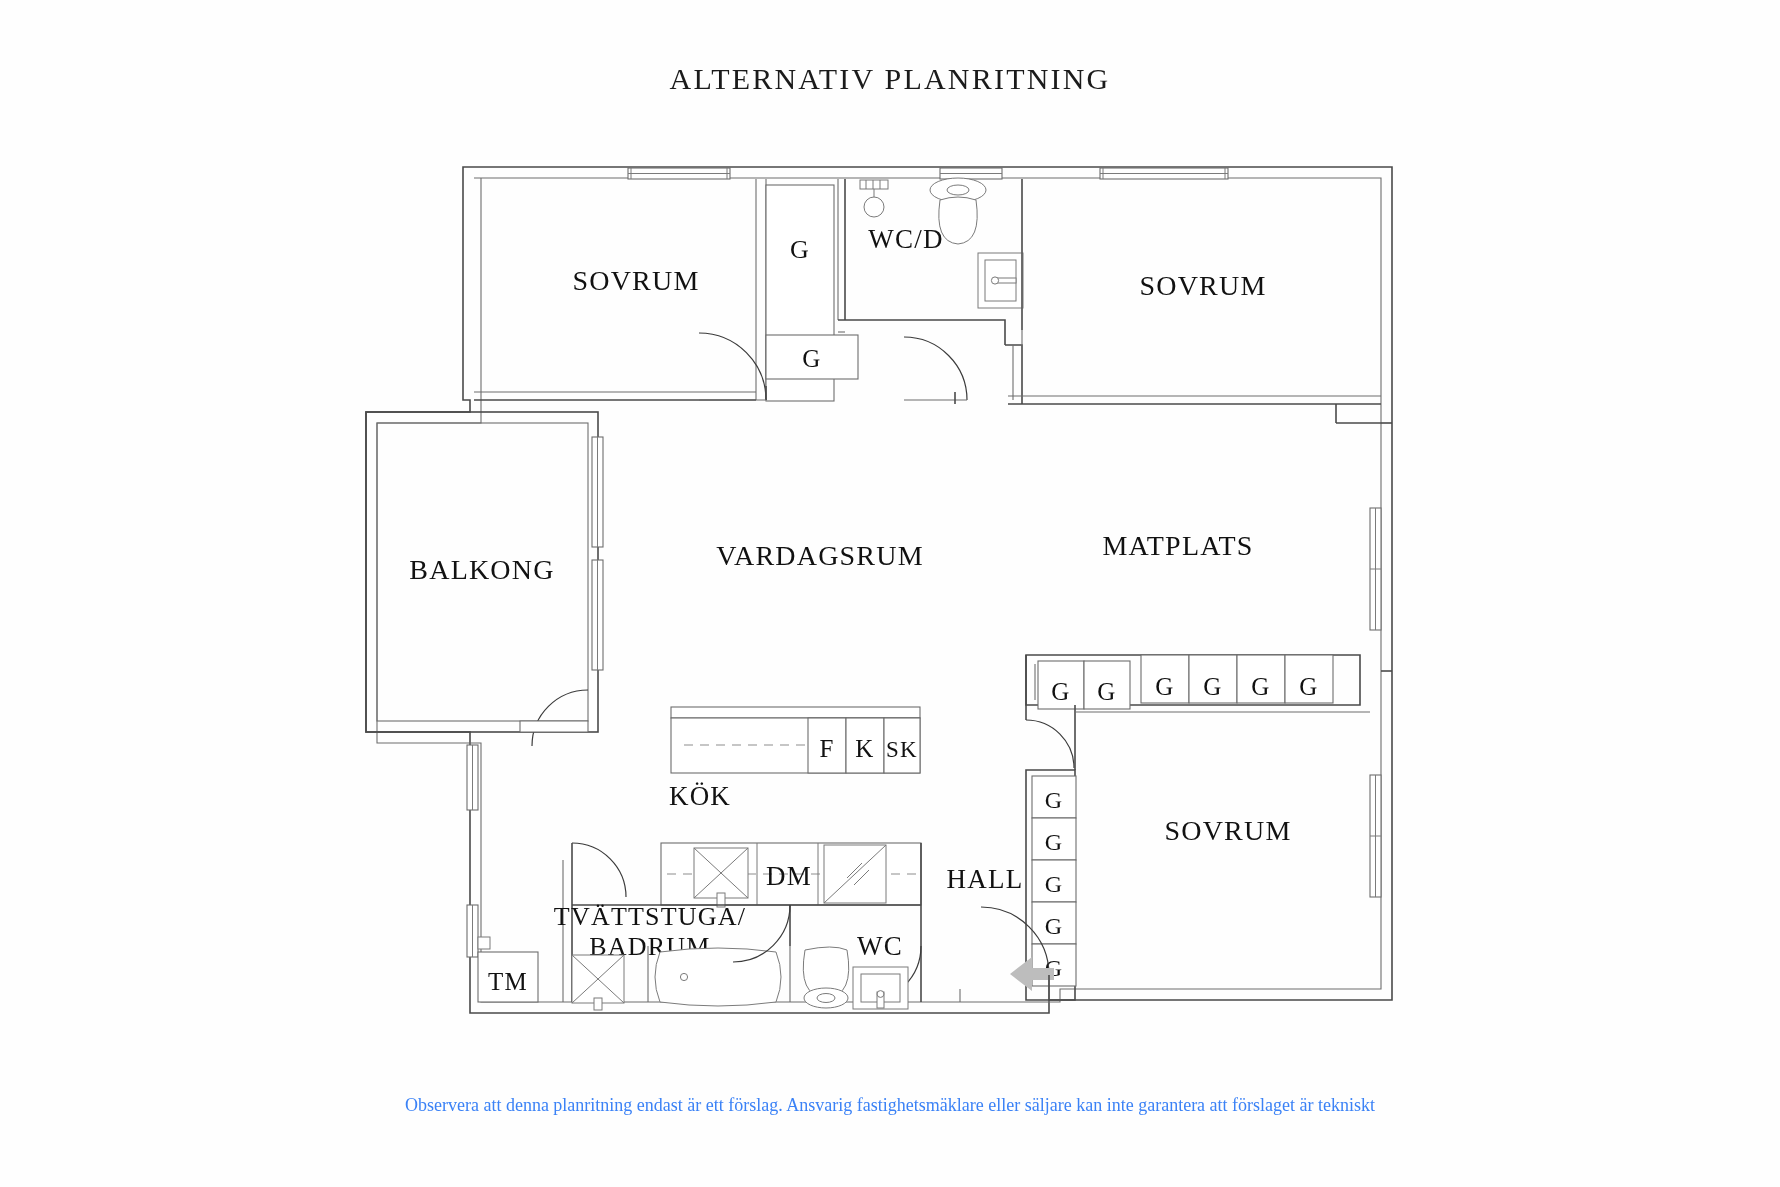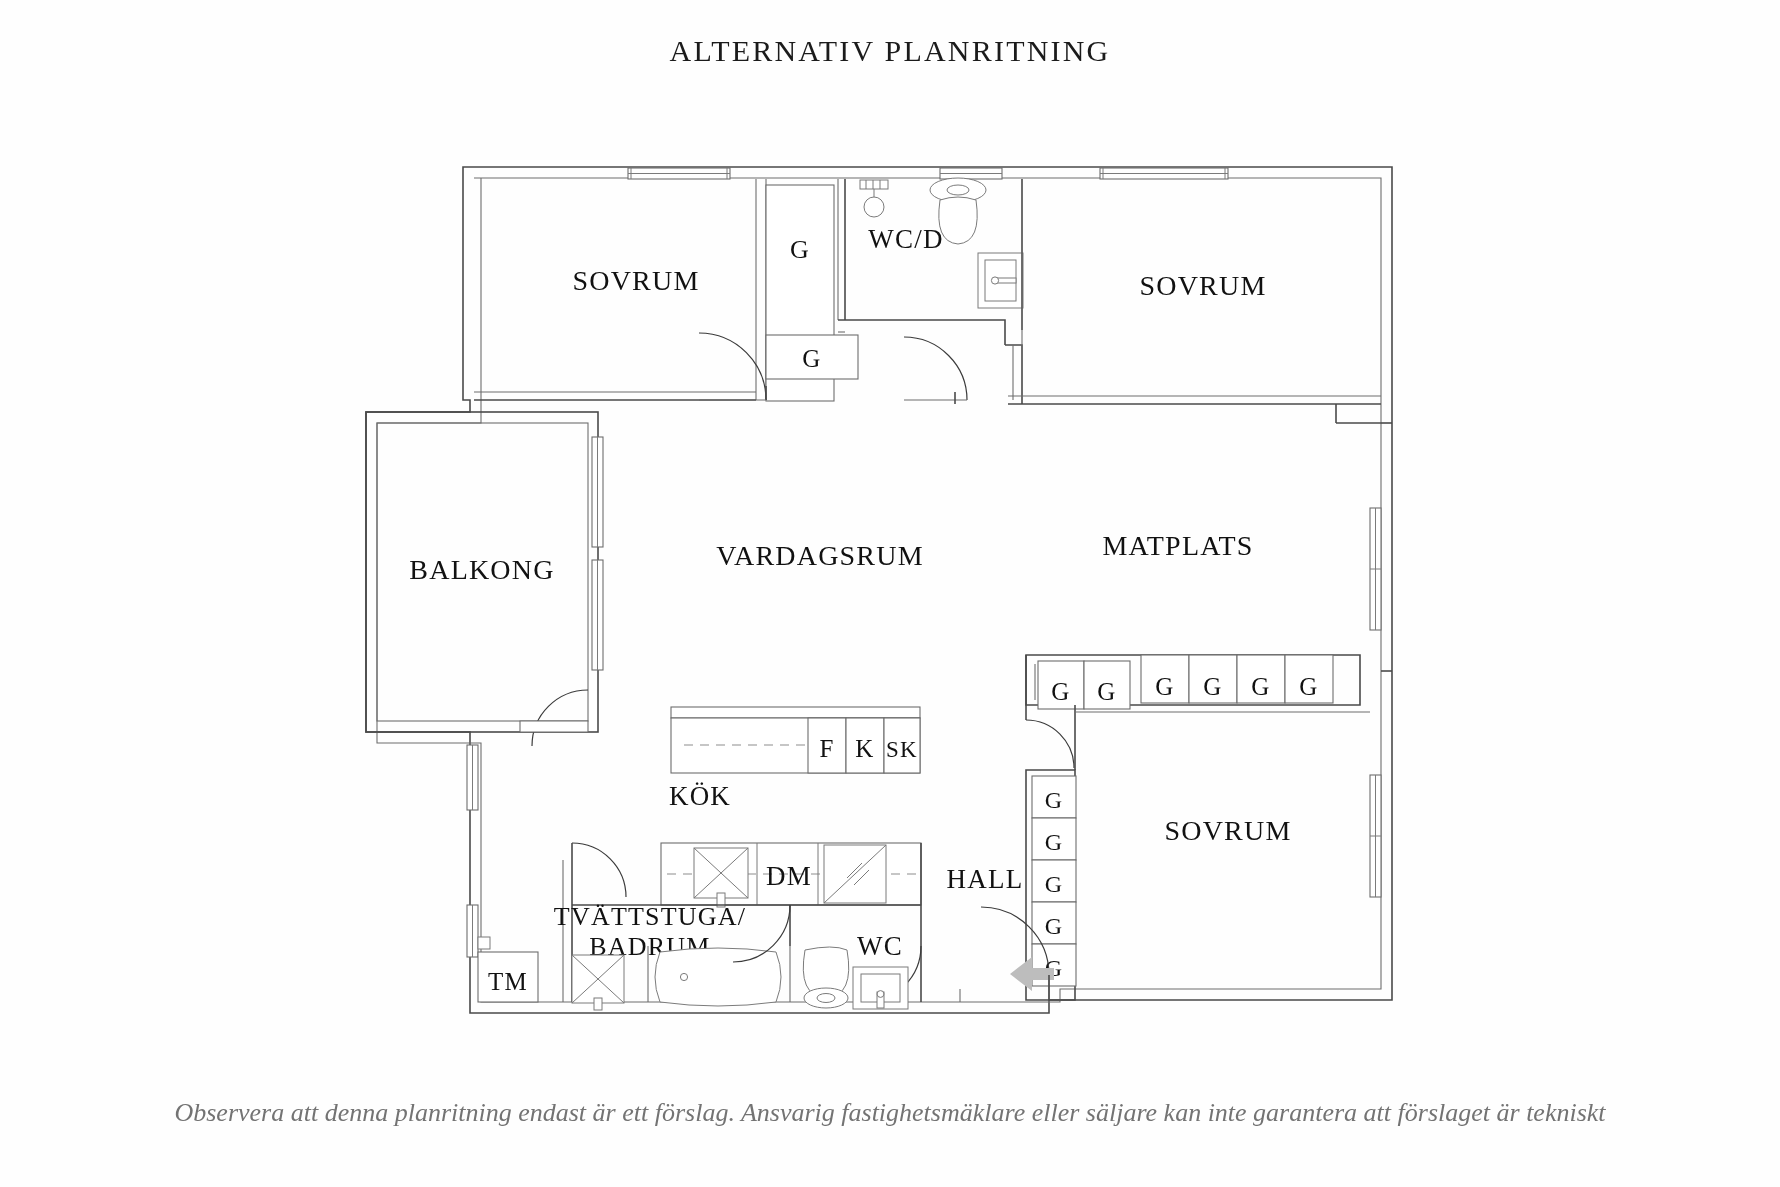--- a/index.html
+++ b/index.html
@@ -15,44 +15,43 @@
     overflow: hidden;
     position: relative;
   }
   #page {
     position: absolute;
     inset: 0;
     background: #fefefe;
   }
   #title {
     position: absolute;
-    top: 34px;
+    top: 62px;
     left: 0;
     width: 100%;
     text-align: center;
     font-size: 30px;
     letter-spacing: 2.2px;
     color: #1b1b1b;
     font-weight: 400;
   }
   #plan-svg {
     position: absolute;
     top: 0;
     left: 0;
   }
   #footer {
     position: absolute;
     left: 0;
     width: 100%;
     top: 1090px;
     text-align: center;
-    font-style: italic;
-    font-size: 26px;
+    font-size: 18px;
     line-height: 1.75;
-    color: #737373;
+    color: #3b82f6;
     font-family: "Liberation Serif", "DejaVu Serif", serif;
   }
   #footer div { white-space: nowrap; }
   .rm-label {
     font-family: "Liberation Serif", "DejaVu Serif", serif;
     fill: #111111;
     letter-spacing: 1.2px;
   }
   .wall { fill: none; stroke: #4a4a4a; stroke-width: 1.6; }
   .thin { fill: none; stroke: #6d6d6d; stroke-width: 1.1; }

